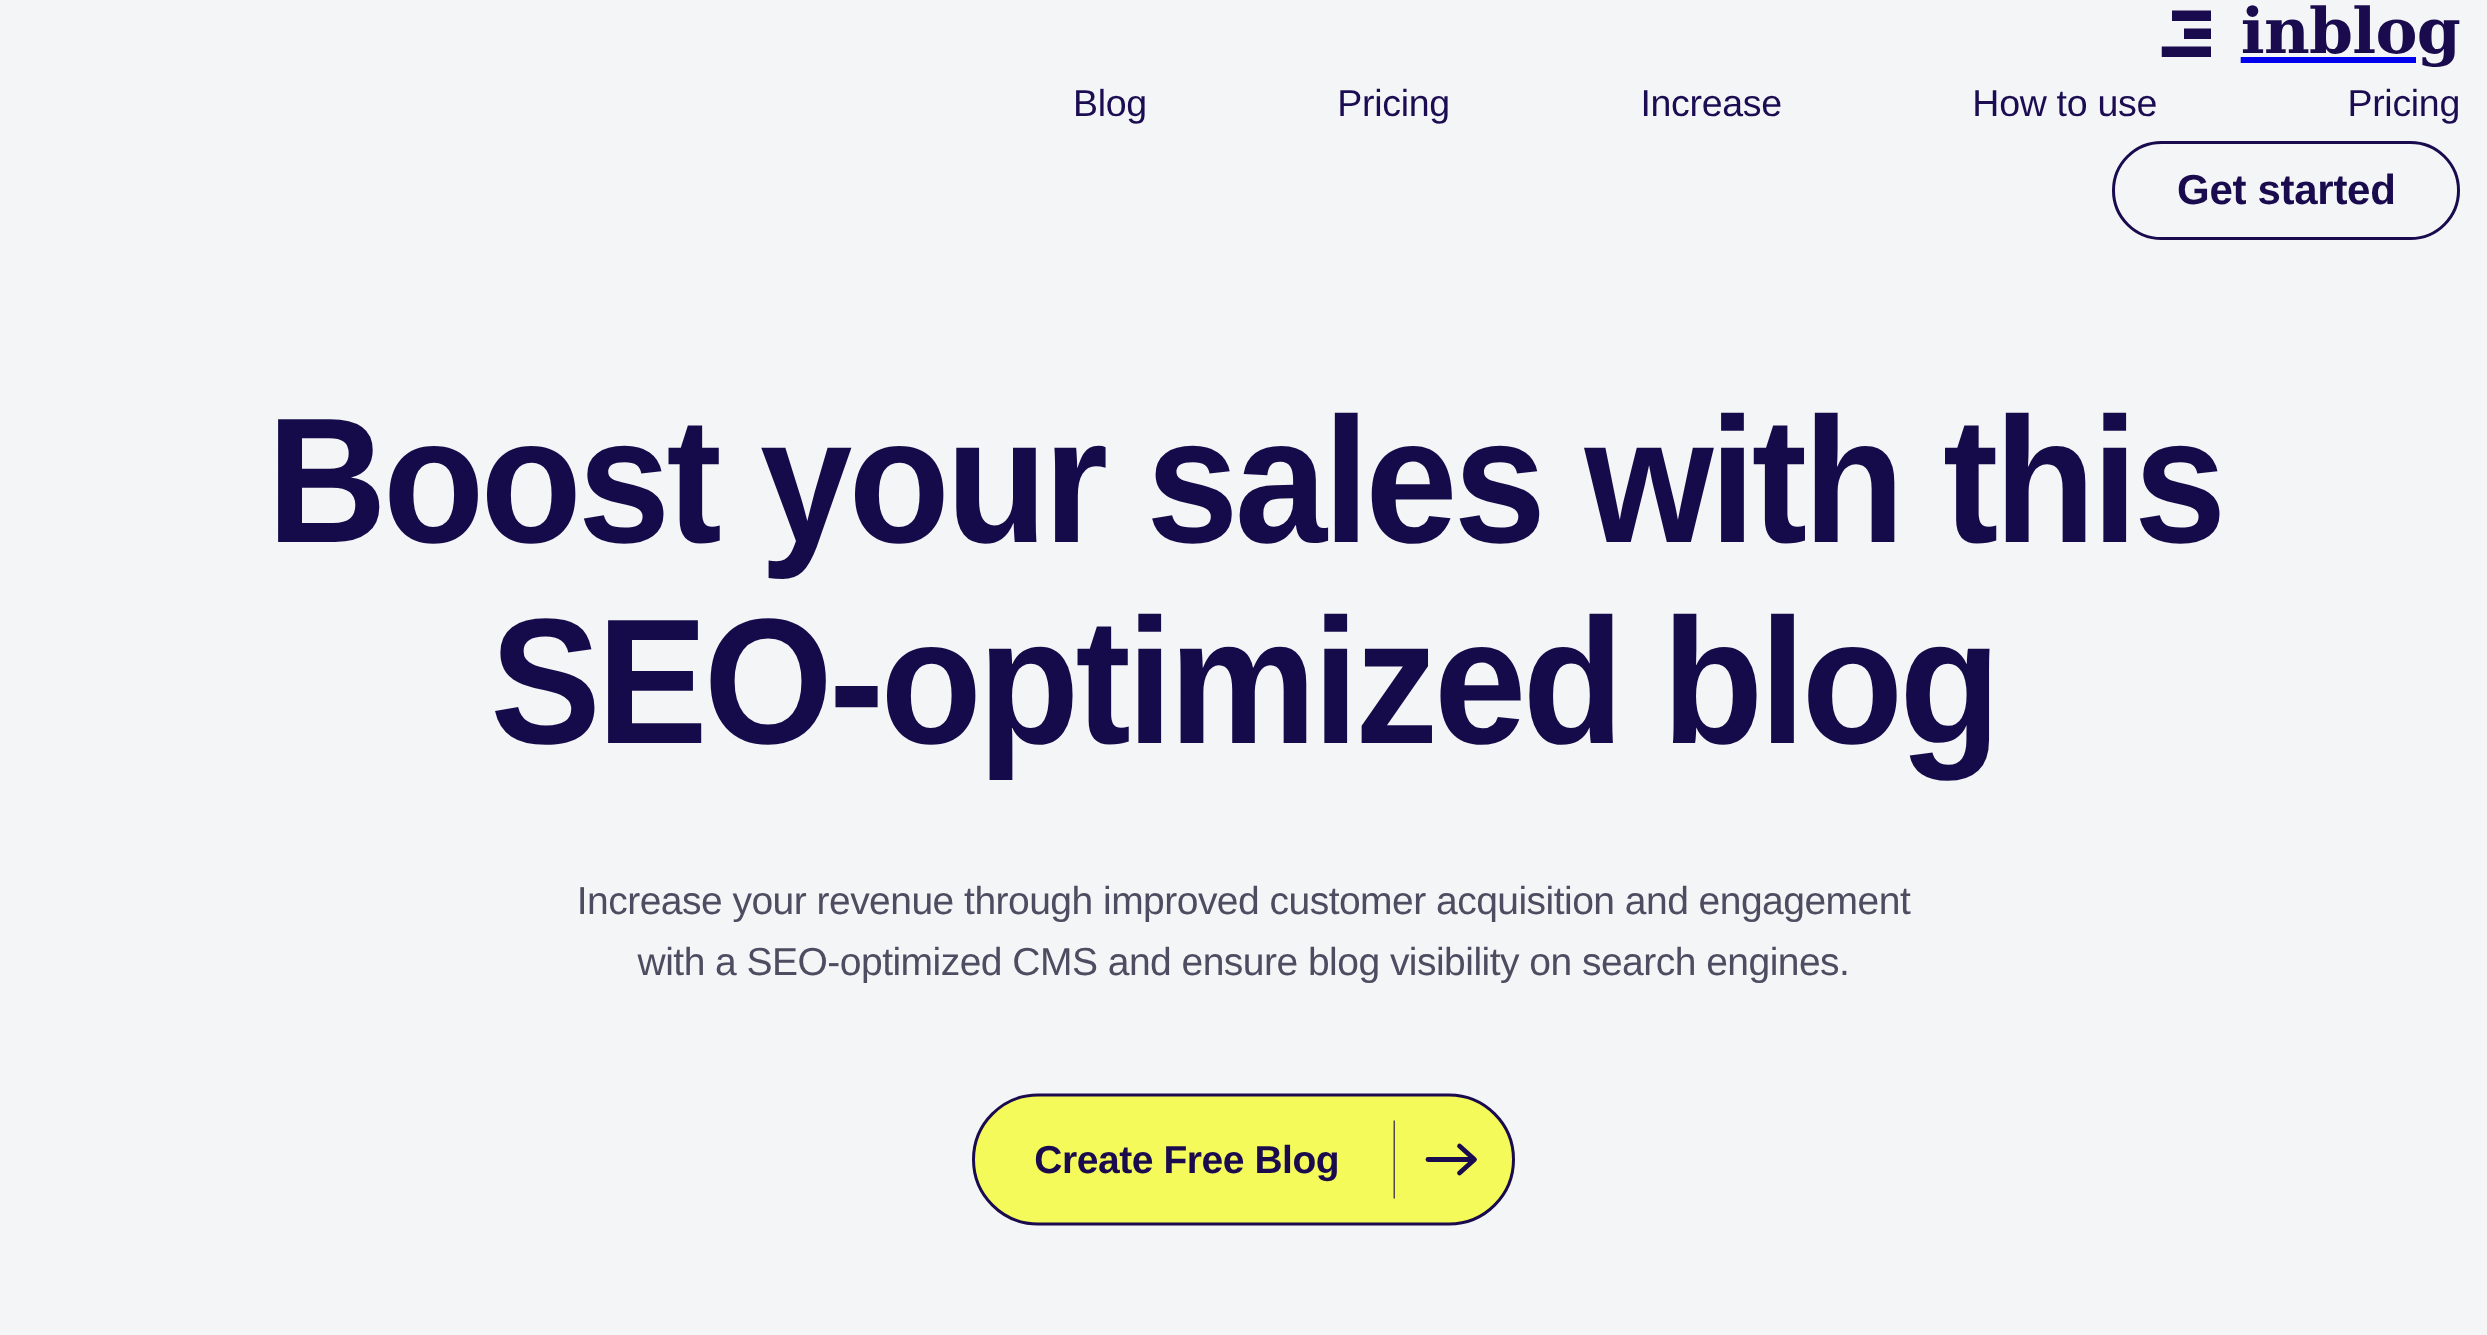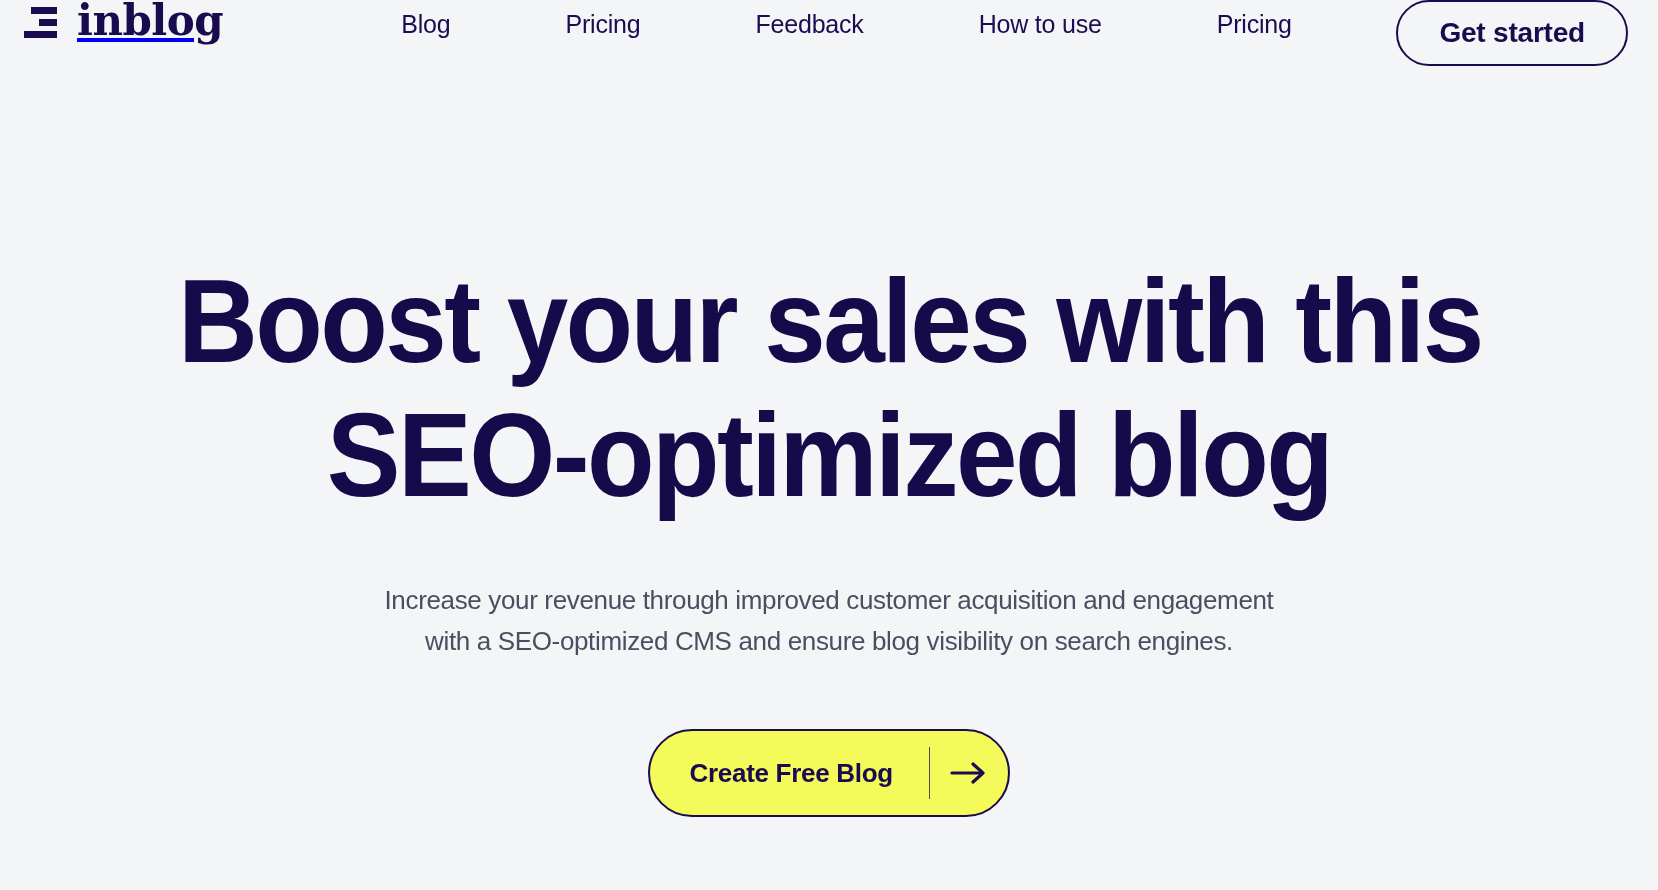--- a/index.html
+++ b/index.html
@@ -23,22 +23,23 @@
     background: #f4f5f7;
   }
 
   
   .site-header {
     position: absolute;
     top: 0; left: 0;
     width: 1658px;
     height: 118px;
     display: flex;
-    align-items: flex-start;
-    padding: 0 30px 0 24px;
+    align-items: flex-end;
+    padding: 0 18px 0 24px;
+    flex-direction: column;
   }
 
   .brand {
     display: flex;
     align-items: center;
     gap: 15px;
     cursor: pointer;
     flex: 0 0 auto;
   }
 
@@ -56,21 +57,21 @@
     letter-spacing: -0.5px;
     line-height: 1;
     padding-bottom: 3px;
   }
 
   .main-nav {
     display: flex;
     align-items: center;
     flex: 1 1 auto;
     padding-left: 178px;
-    gap: 0;
+    gap: 12px;
   }
 
   .nav-link {
     font-family: "Liberation Sans", sans-serif;
     font-size: 25px;
     font-weight: 400;
     color: #1c0d52;
     text-decoration: none;
     white-space: nowrap;
     padding: 10px 0;
@@ -219,21 +220,21 @@
         <rect x="7" y="2" width="26" height="7" fill="#190b4e"></rect>
         <rect x="15" y="14" width="18" height="7" fill="#190b4e"></rect>
         <rect x="0" y="26" width="33" height="7" fill="#190b4e"></rect>
       </svg>
       <span class="brand-name">inblog</span>
     </a>
 
     <nav class="main-nav">
       <a class="nav-link" href="#">Blog</a>
       <a class="nav-link" href="#">Pricing</a>
-      <a class="nav-link" href="#">Feedback</a>
+      <a class="nav-link" href="#">Increase</a>
       <a class="nav-link" href="#">How to use</a>
       <a class="nav-link" href="#">Pricing</a>
     </nav>
 
     <button class="get-started-btn">Get started</button>
   </header>
 
   <section class="hero">
 
     <h1 class="hero-title">

